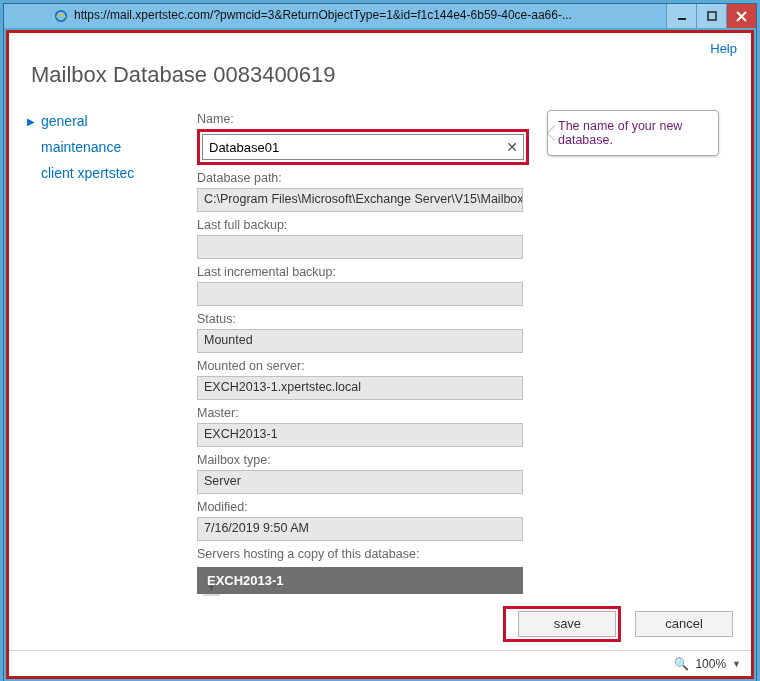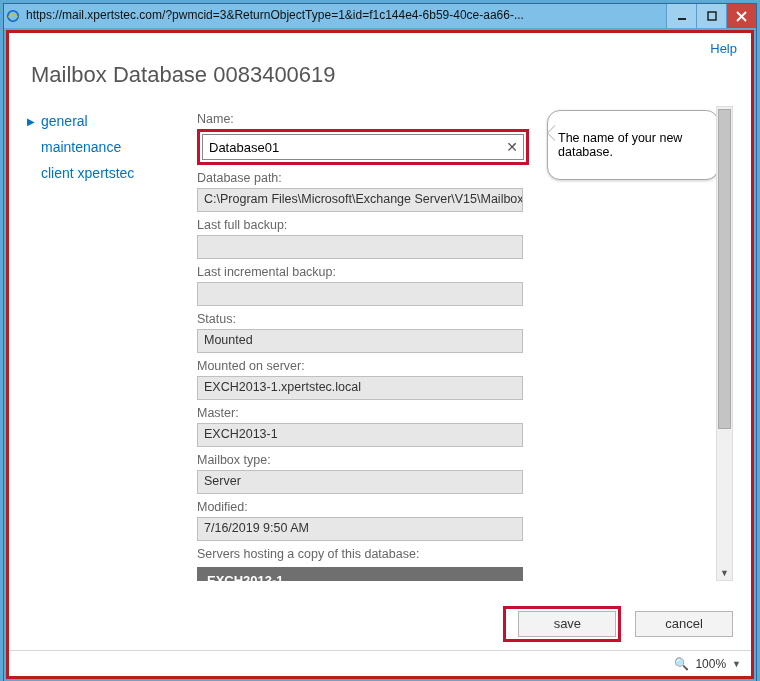--- a/index.html
+++ b/index.html
@@ -1,48 +1,48 @@
 <!DOCTYPE html>
 <html><head>
 <meta charset="utf-8">
 <style>
   * { box-sizing: border-box; margin: 0; padding: 0; font-family: "Segoe UI", Arial, sans-serif; }
   body { background: #5ca9d6; padding: 3px; font-size: 13px; color: #333; }
   .window { background: #5ca9d6; border: 1px solid #2a6a9c; }
-  .titlebar { height: 24px; display: flex; align-items: stretch; background: #7fc0e8; }
+  .titlebar { height: 24px; display: flex; align-items: stretch; background: #7fc0e8; padding-left: 48px; }
   .titlebar .favicon { width: 18px; display:flex; align-items:center; justify-content:center; color:#1a4e8a; font-size:11px;}
   .titlebar .url { flex:1; font-size:12px; color:#111; padding:4px 4px; white-space:nowrap; overflow:hidden; text-overflow:ellipsis; }
   .win-btns { display:flex; }
   .win-btn { width:30px; display:flex; align-items:center; justify-content:center; border-left:1px solid #5a9bc9; font-size:12px; background:#9fd1ee;}
   .win-close { background:#c9453f; color:#fff; }
   .client { background:#fff; border:3px solid #b91c1c; margin:2px; height:649px; position:relative; display:flex; flex-direction:column; }
   .help-row { text-align:right; padding:8px 14px 0 0; }
   .help-link { color:#0072c6; font-size:13px; }
   .page-title { font-size:22px; font-weight:300; color:#555; padding: 6px 18px 18px 22px; }
   .body-area { flex:1; display:flex; padding:0 12px 0 18px; overflow:hidden; }
   .sidebar { width:170px; padding-top:2px;}
   .side-item { display:flex; align-items:center; height:26px; font-size:14px; color:#0072c6; cursor:pointer; }
   .side-item .arrow { width:14px; color:#0072c6; font-size:10px; visibility:hidden; }
   .side-item.active .arrow { visibility:visible; }
   .side-item.active { color:#0072c6; }
   .form-col { flex:1; padding-right:6px; position:relative; }
-  .scroll-pair { display:flex; }
+  .scroll-pair { display:flex;flex-direction:column; }
   .form-scroll { flex:1; height:475px; overflow:hidden; }
   .vtrack { width:17px; background:#f0f0f0; border:1px solid #ddd; margin-left:6px; position:relative; }
   .vthumb { position:absolute; left:1px; right:1px; top:2px; height:320px; background:#c4c4c4; border:1px solid #a9a9a9; }
   .varr { position:absolute; left:0; right:0; height:16px; display:flex; align-items:center; justify-content:center; font-size:9px; color:#555; }
   .varr.up { top:-1px; } .varr.down { bottom:-1px; }
   .fld-label { font-size:12.5px; color:#666; margin:6px 0 3px 0; }
   .name-wrap { border:3px solid #c8102e; padding:2px; width:332px; }
   .name-input { display:flex; align-items:center; border:1px solid #888; height:26px; background:#fff;}
   .name-input input { flex:1; border:none; outline:none; font-size:13px; padding:2px 6px; }
   .name-input .xbtn { width:22px; text-align:center; color:#555; cursor:pointer; font-size:14px;}
   .ro-field { width:326px; height:24px; background:#e7e7e7; border:1px solid #bfbfbf; font-size:12.5px; color:#333; padding:3px 6px; white-space:nowrap; overflow:hidden; }
   .srv-header { width:326px; background:#6f6f6f; color:#fff; font-weight:600; font-size:13px; padding:6px 10px; margin-top:6px;}
-  .callout { position:absolute; left:350px; top:4px; width:172px; background:#fff; border:1px solid #aaa; border-radius:13px; padding:20px 10px; font-size:12.5px; color:#000000; box-shadow:0 1px 3px rgba(0,0,0,.2);}
+  .callout { position:absolute; left:350px; top:4px; width:172px; background:#fff; border:1px solid #aaa; border-radius:4px; padding:8px 10px; font-size:12.5px; color:#701a75; box-shadow:0 1px 3px rgba(0,0,0,.2);}
   .callout::before { content:""; position:absolute; left:-9px; top:14px; border:8px solid transparent; border-right-color:#aaa;}
   .callout::after  { content:""; position:absolute; left:-7px; top:15px; border:7px solid transparent; border-right-color:#fff;}
   .button-row { border-top:0; padding:10px 18px 8px 0; text-align:right;}
   .btn { display:inline-block; width:98px; height:26px; line-height:24px; text-align:center; background:#f3f3f3; border:1px solid #b5b5b5; color:#333; font-size:13px; margin-left:10px; cursor:pointer;}
   .btn-save-wrap { display:inline-block; border:3px solid #c8102e; padding:2px;}
   .status-row { border-top:1px solid #d7d7d7; height:26px; display:flex; align-items:center; justify-content:flex-end; padding:0 10px; gap:6px; font-size:12px; color:#333;}
   .mag { font-size:12px; color:#0a6fc2;}
   .zoom-caret { font-size:9px; color:#555;}
 </style>
 </head>

